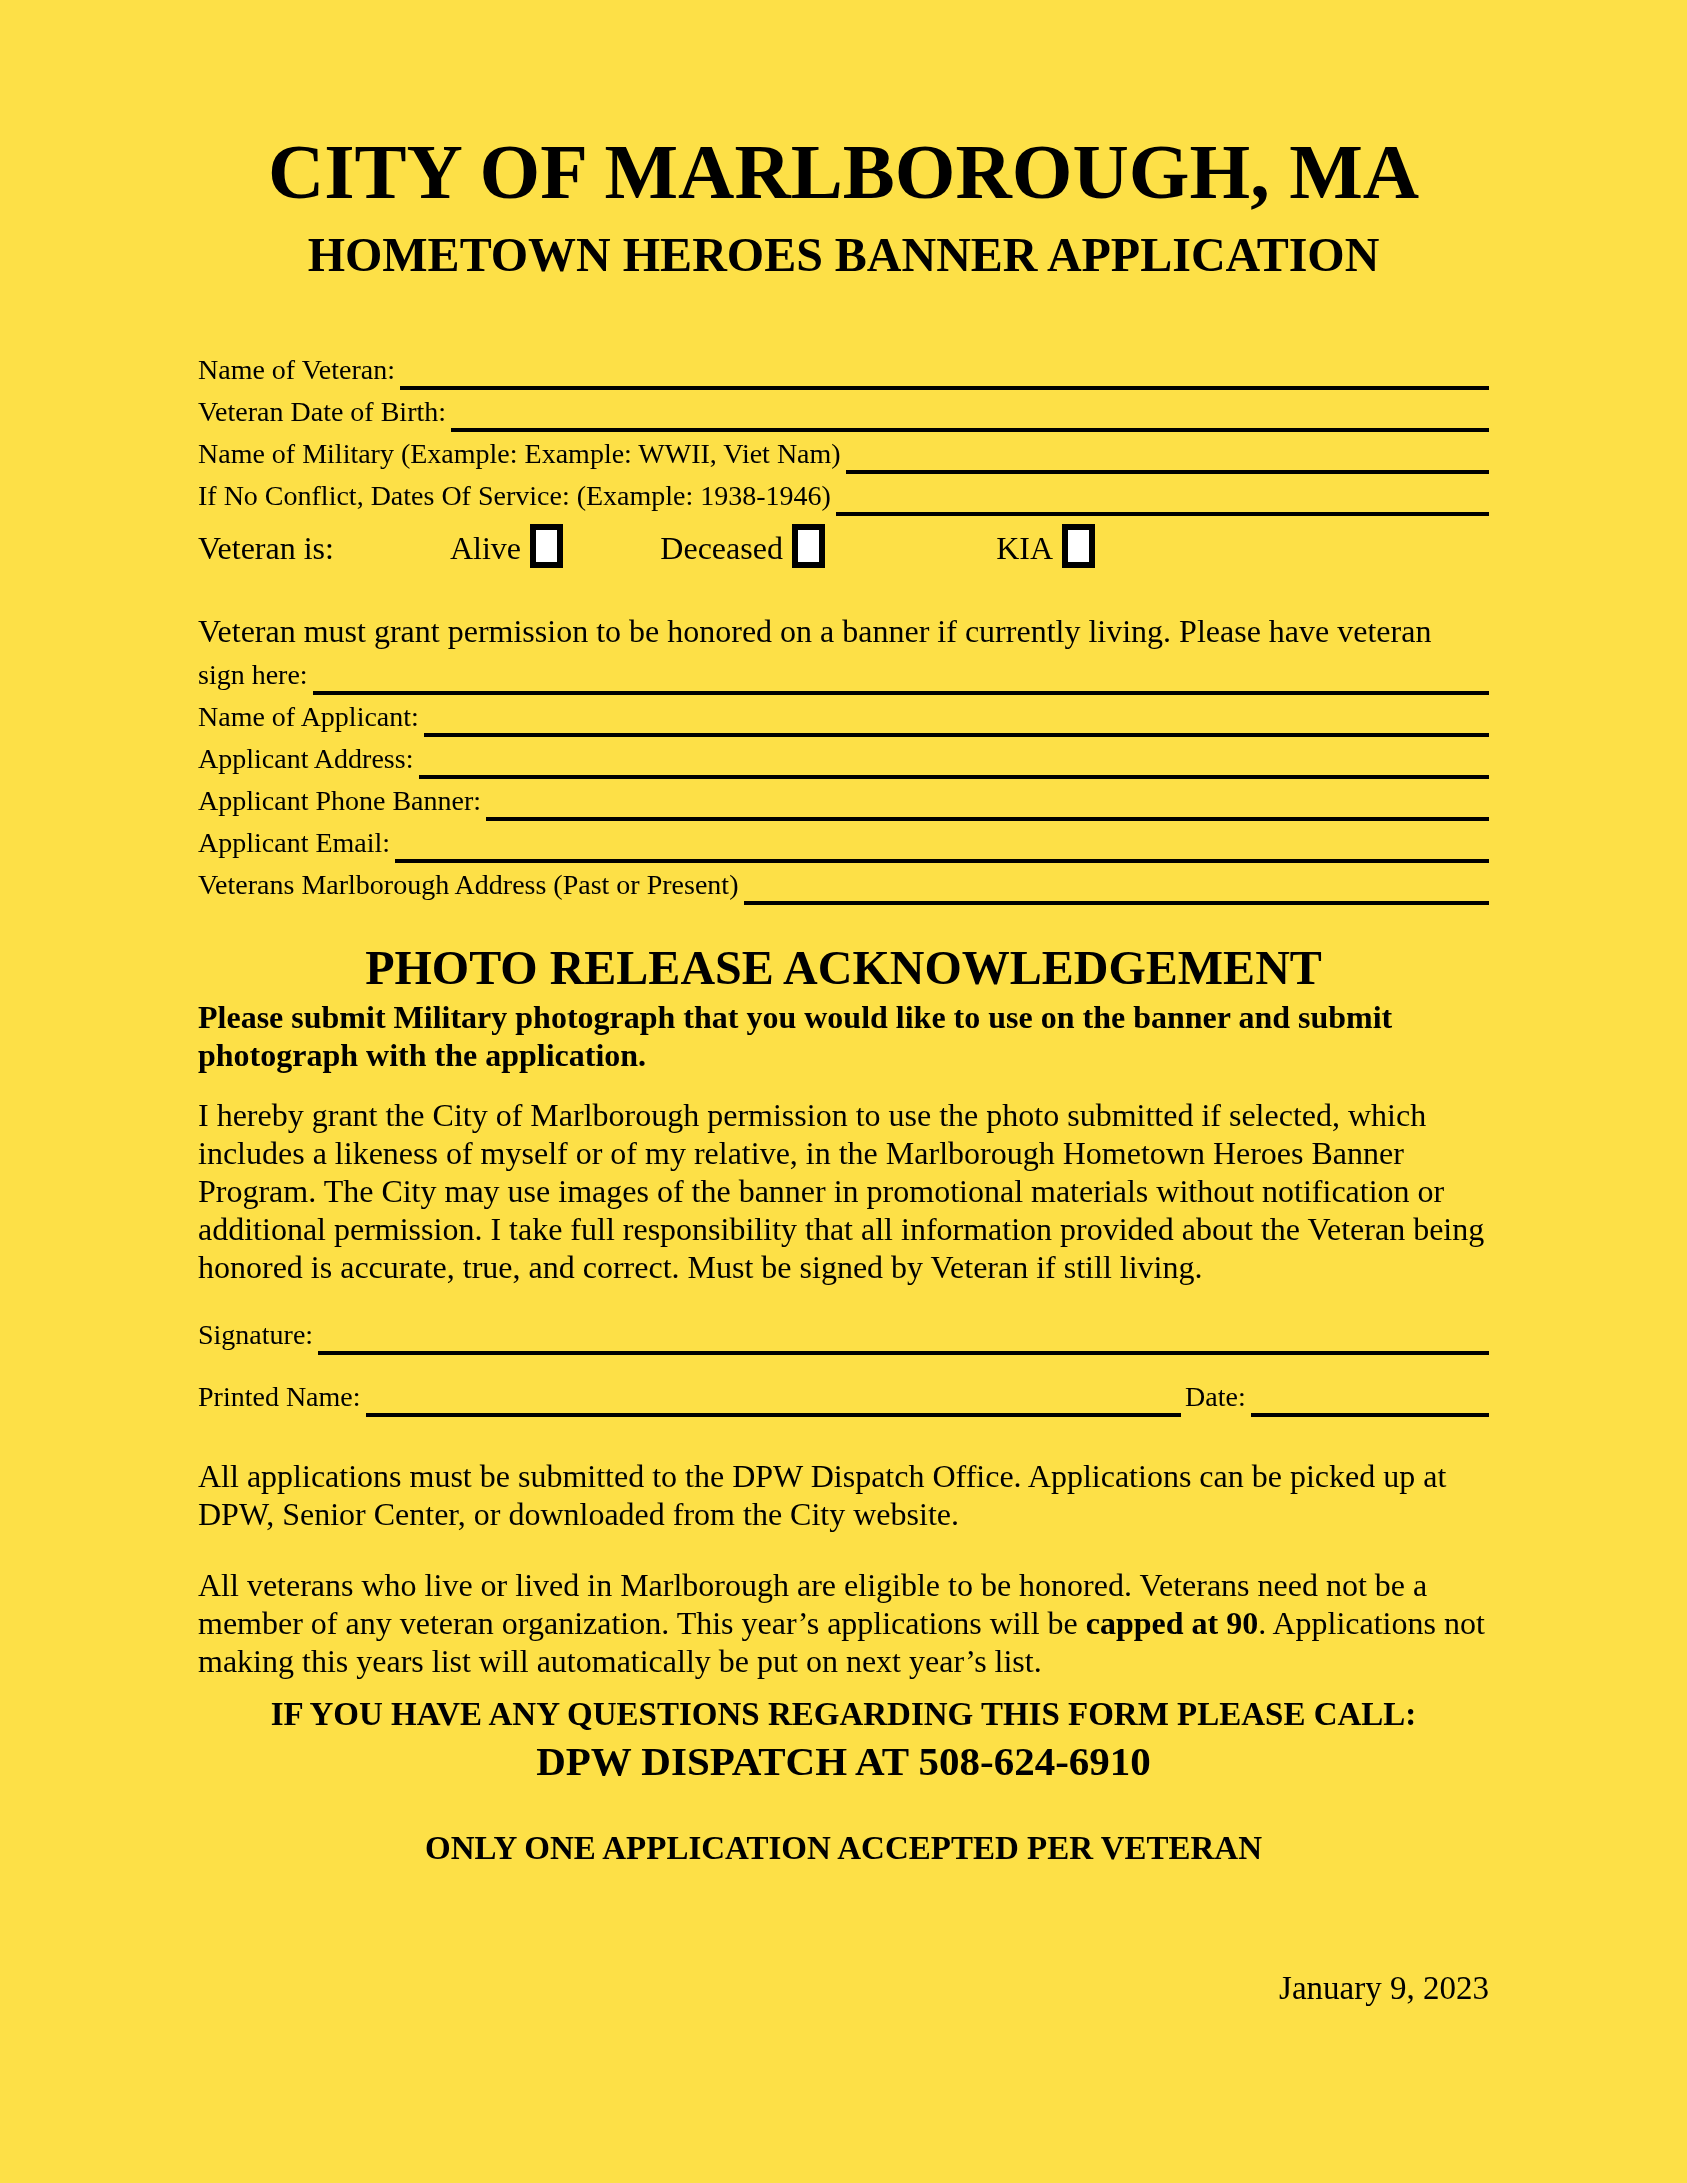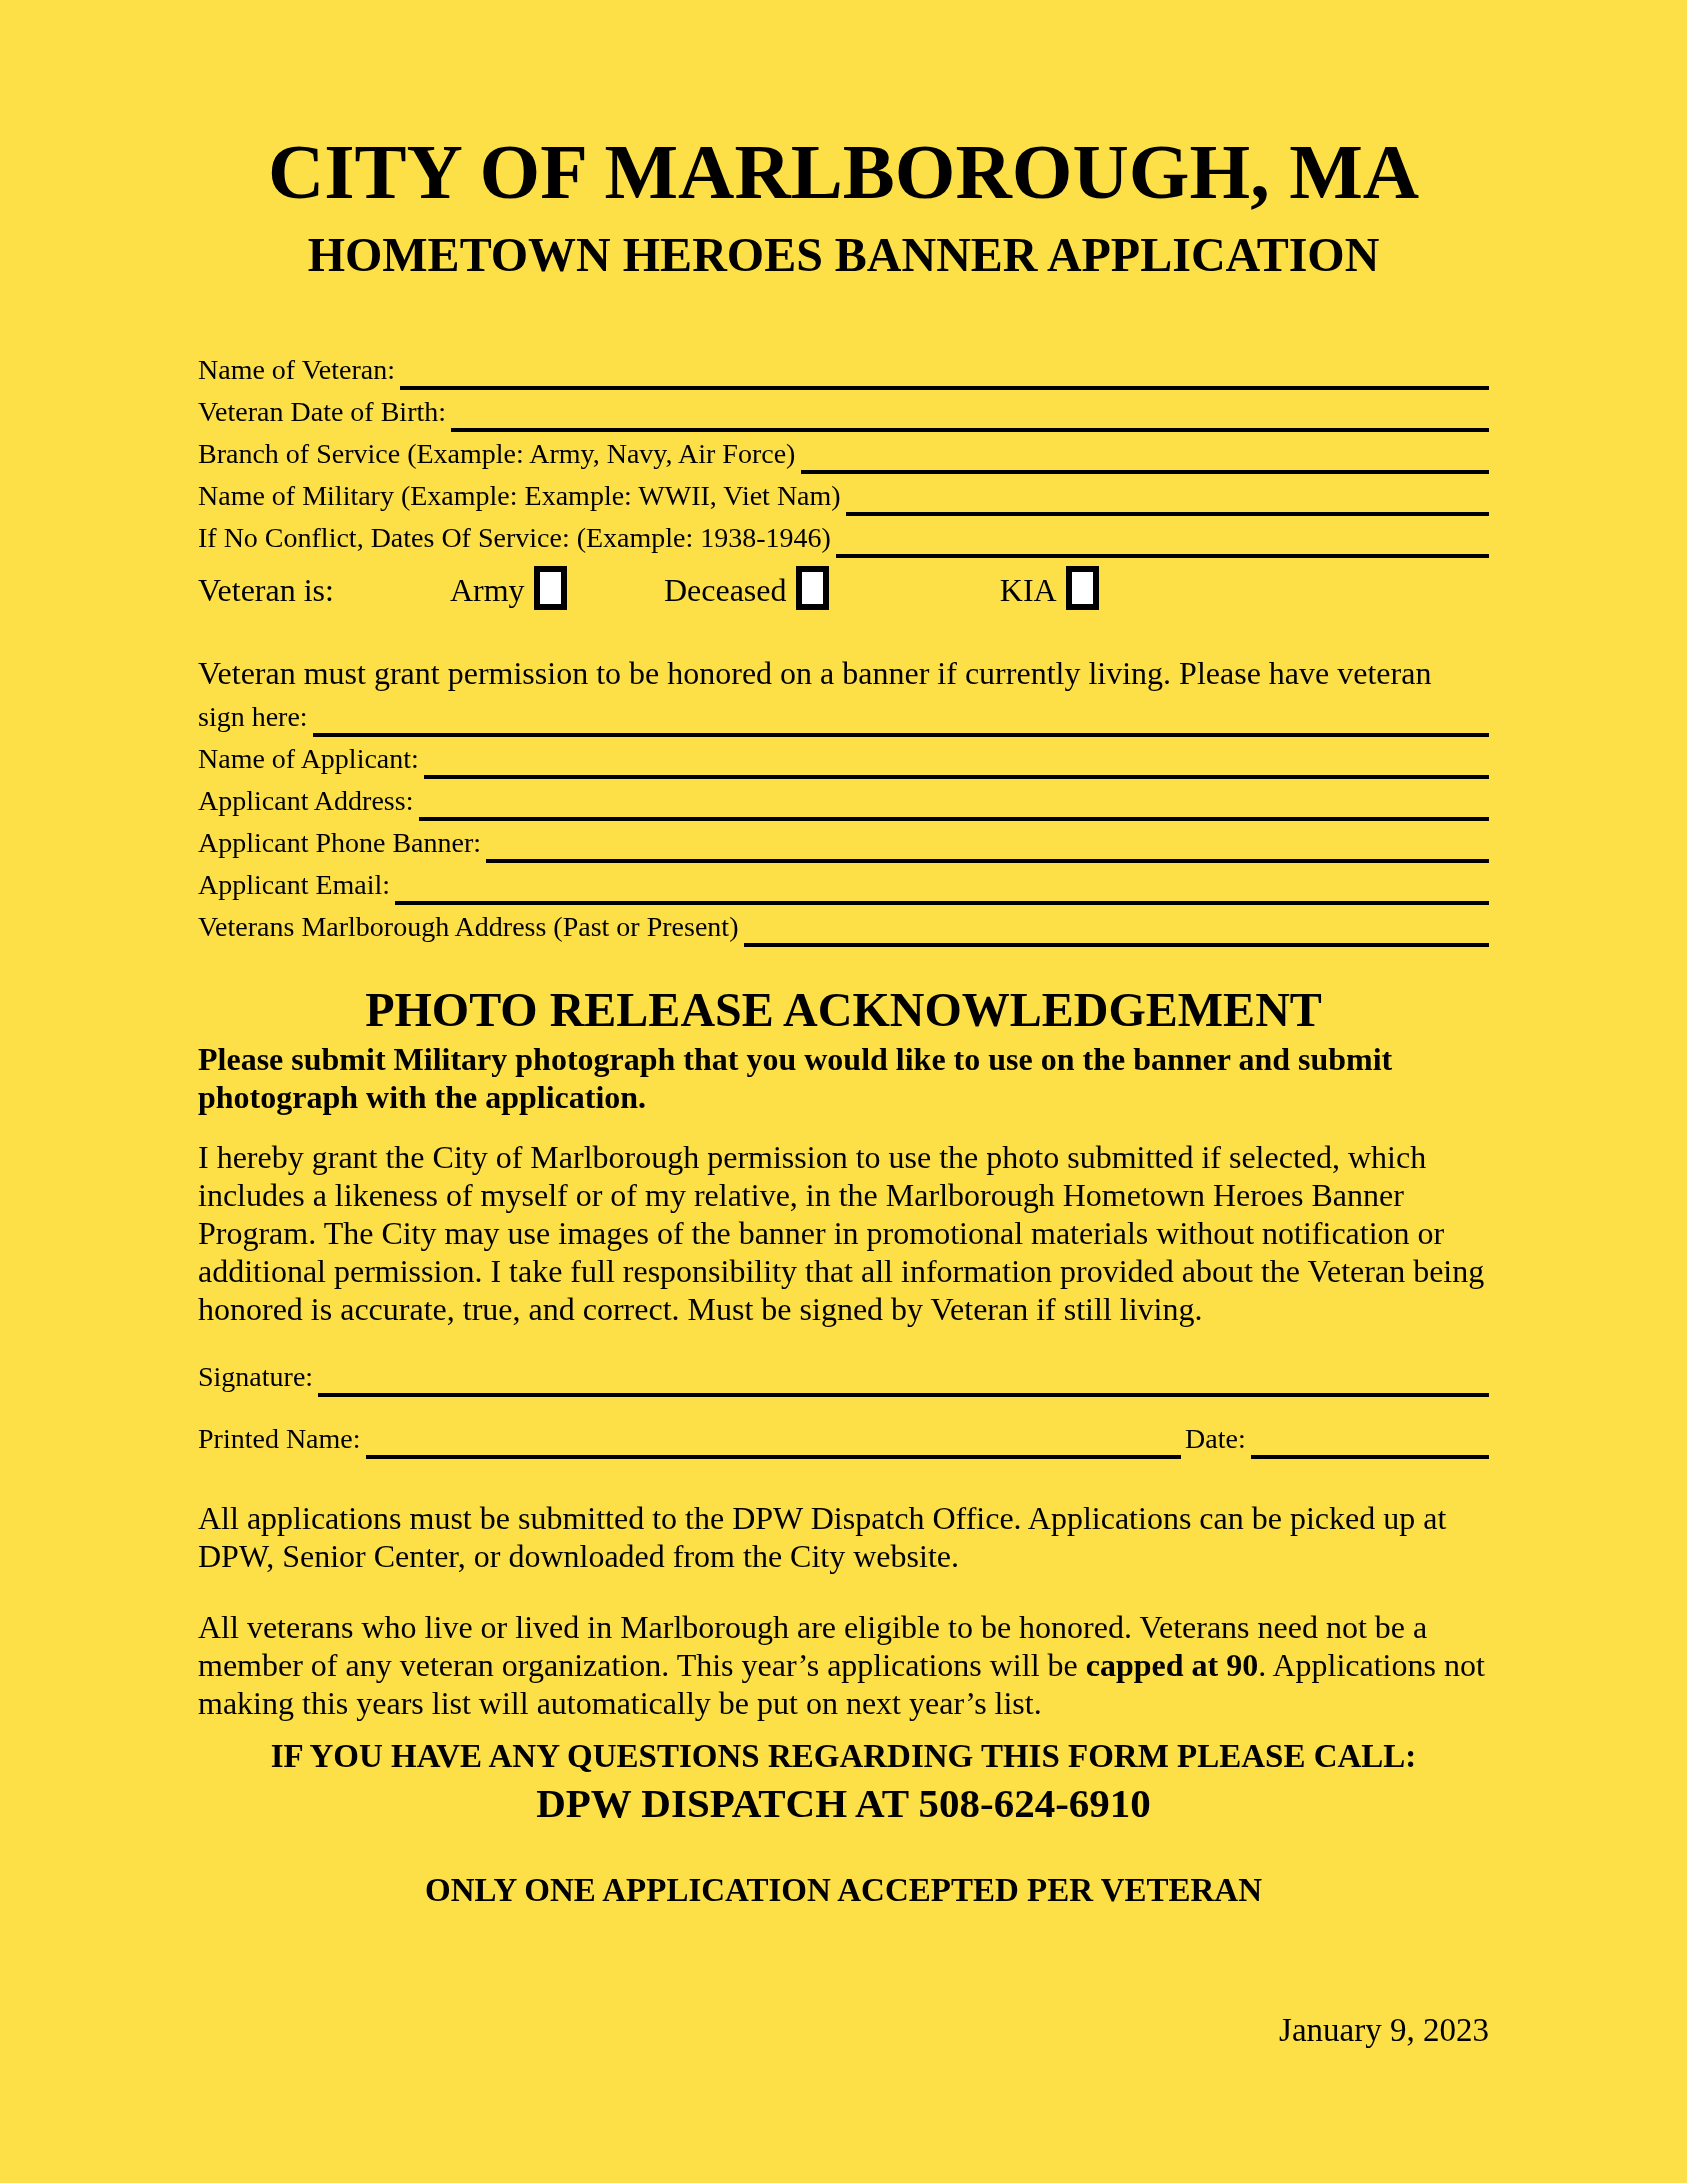--- a/index.html
+++ b/index.html
@@ -137,35 +137,31 @@
     <div class="form-block">
       <div class="form-line">
         <span class="label">Name of Veteran:</span>
         <span class="fill"></span>
       </div>
       <div class="form-line">
         <span class="label">Veteran Date of Birth:</span>
         <span class="fill"></span>
       </div>
       <div class="form-line">
-        <span class="label">Branch of Service (Example: Army, Navy, Air Force)</span>
-        <span class="fill"></span>
-      </div>
-      <div class="form-line">
         <span class="label">Name of Military (Example: Example: WWII, Viet Nam)</span>
         <span class="fill"></span>
       </div>
       <div class="form-line">
         <span class="label">If No Conflict, Dates Of Service: (Example: 1938-1946)</span>
         <span class="fill"></span>
       </div>
 
       <div class="status-row">
         <span class="opt-label">Veteran is:</span>
-        <span class="opt-label ml-alive">Army</span>
+        <span class="opt-label ml-alive">Alive</span>
         <span class="checkbox"></span>
         <span class="opt-label ml-deceased">Deceased</span>
         <span class="checkbox"></span>
         <span class="opt-label ml-kia">KIA</span>
         <span class="checkbox"></span>
       </div>
     </div>
 
     <div class="permission-block">
       <div class="permission-line">Veteran must grant permission to be honored on a banner if currently living. Please have veteran</div>

